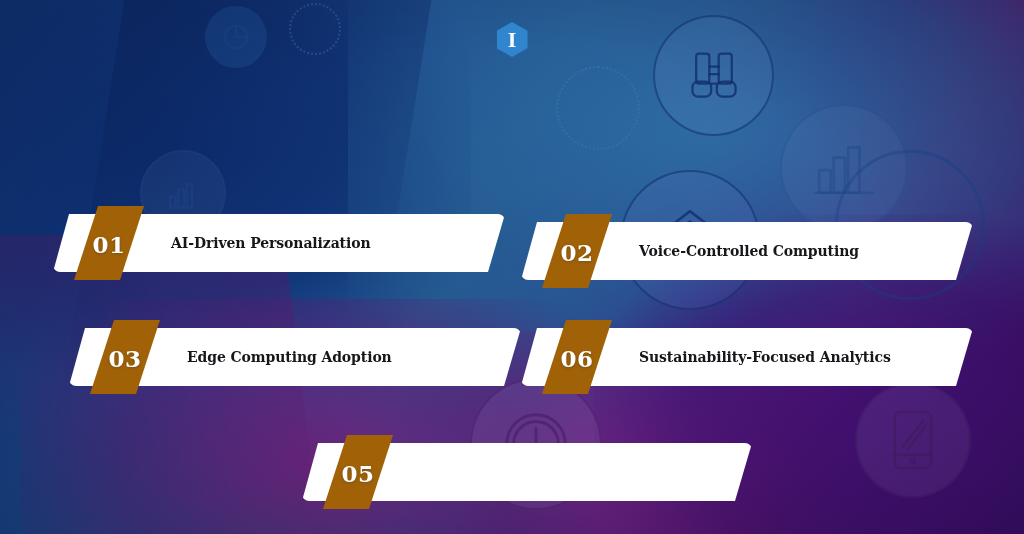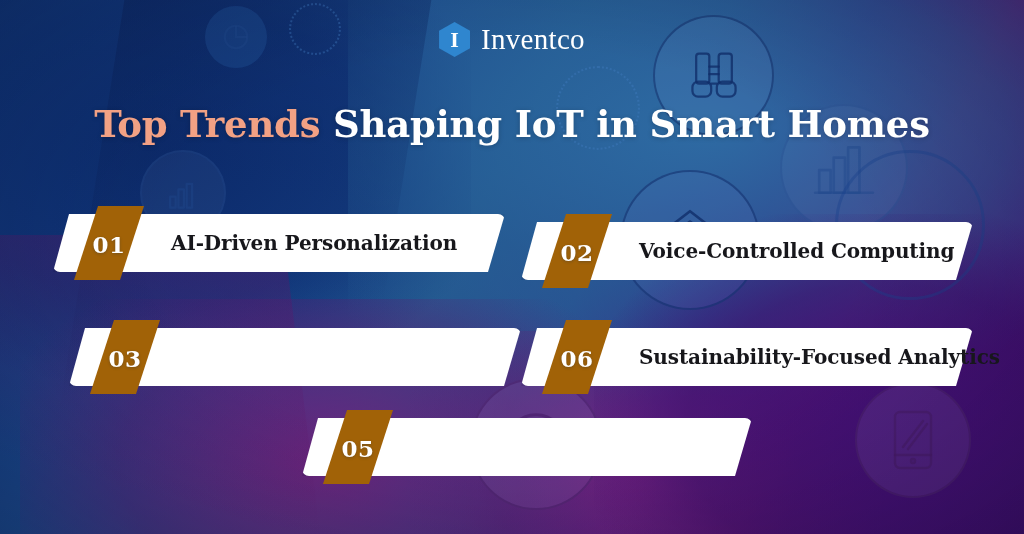--- a/index.html
+++ b/index.html
@@ -123,21 +123,21 @@
     position:absolute; left:0; top:0; width:100%; height:58px;
     background:#ffffff;
     clip-path:polygon(16px 0, 100% 0, calc(100% - 17px) 100%, 0 100%);
     border-radius:7px;
     filter:drop-shadow(0 3px 7px rgba(6,10,40,.34));
   }
   .card .card-label{
     position:absolute; left:118px; top:0; height:58px;
     display:flex; align-items:center;
     font-family:"DejaVu Serif", serif;
-    font-size:20px; font-weight:700; color:#17171b;
+    font-size:14px; font-weight:700; color:#17171b;
     letter-spacing:-.1px; white-space:nowrap;
   }
   .badge{
     position:absolute; left:21px; top:-8px; width:70px; height:74px;
     background:#a16207;
     clip-path:polygon(24px 0, 100% 0, calc(100% - 24px) 100%, 0 100%);
     display:flex; align-items:center; justify-content:center;
     filter:drop-shadow(0 2px 5px rgba(6,10,40,.30));
   }
   .badge-num{
@@ -146,21 +146,21 @@
     font-size:23px; font-weight:700; letter-spacing:.4px;
     transform:translateY(1px);
     text-shadow:0 1px 3px rgba(10,40,80,.30);
   }
 
   
   .pos-r1c1{ left:53px;  top:214px; }
   .pos-r1c2{ left:521px; top:214px;margin-top:8px; }
   .pos-r2c1{ left:69px;  top:328px; }
   .pos-r2c2{ left:521px; top:328px; }
-  .pos-r3c0{ left:302px; top:418px; width:450px; }
+  .pos-r3c0{ left:302px; top:443px; width:450px; }
 </style>
 </head>
 <body>
 
 <div id="stage">
 
   <div class="bg-base"></div>
   <div class="bg-navy-mass"></div>
   <div class="bg-blue-wash"></div>
   <div class="bg-streak"></div>
@@ -236,26 +236,22 @@
     </svg>
   </div>
 
   <div class="bg-vignette"></div>
 
   <div class="logo-wrap">
     <div class="logo-hex">
       <div class="hexshape"></div>
       <span class="hexletter">I</span>
     </div>
-    <span class="logo-text">Inventco</span>
-  </div>
-
-  <h1 class="title">
-    <span class="accent">Top Trends</span><span> Shaping IoT in Smart Homes</span>
-  </h1>
+  </div>
+
 
   <div class="cards">
 
     <div class="card pos-r1c1">
       <div class="card-body"></div>
       <div class="badge">
         <span class="badge-num">01</span>
       </div>
       <div class="card-label">AI-Driven Personalization</div>
     </div>
@@ -266,20 +262,21 @@
         <span class="badge-num">02</span>
       </div>
       <div class="card-label">Voice-Controlled Computing</div>
     </div>
 
     <div class="card pos-r2c1">
       <div class="card-body"></div>
       <div class="badge">
         <span class="badge-num">03</span>
       </div>
+      <div class="card-label">Edge Computing Adoption</div>
     </div>
 
     <div class="card pos-r2c2">
       <div class="card-body"></div>
       <div class="badge">
         <span class="badge-num">06</span>
       </div>
       <div class="card-label">Sustainability-Focused Analytics</div>
     </div>
 

